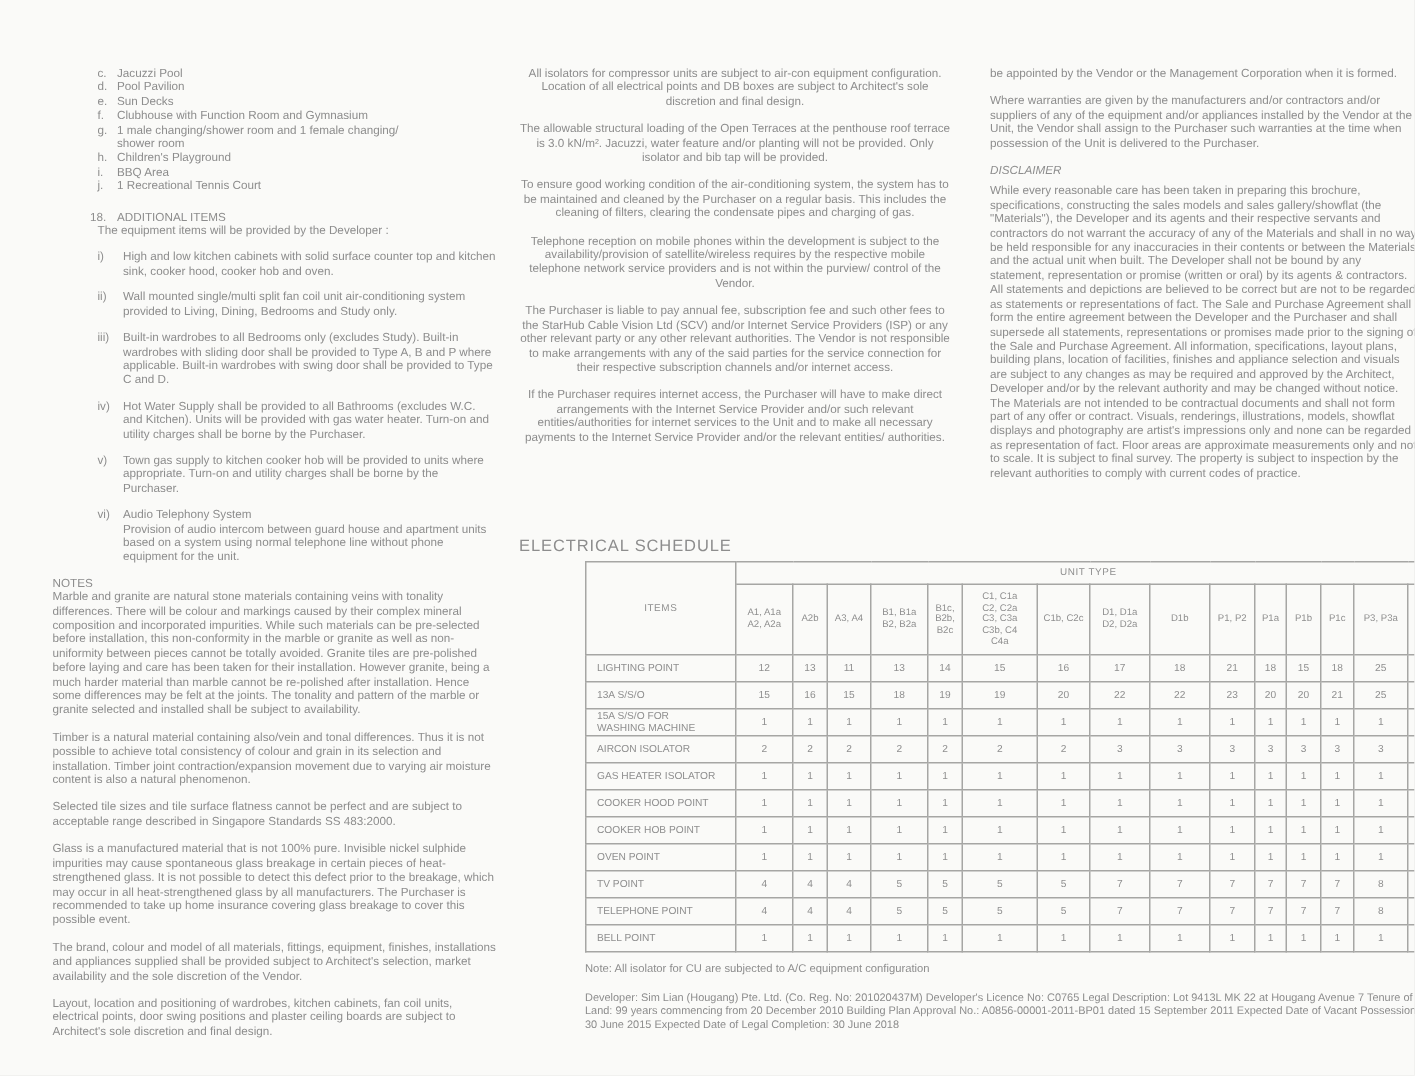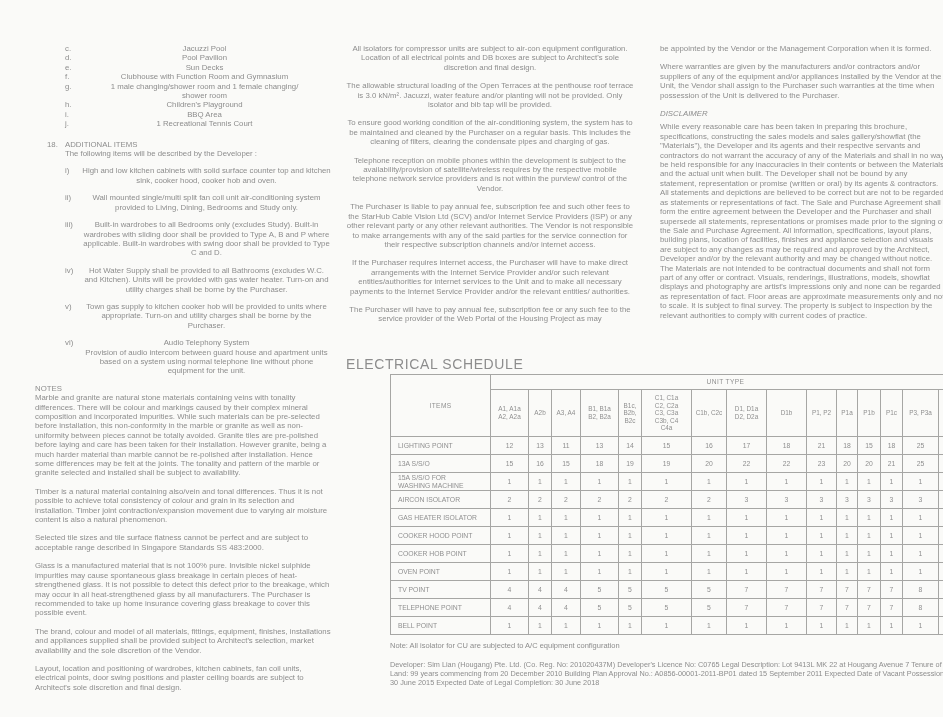--- a/index.html
+++ b/index.html
@@ -10,32 +10,32 @@
     font-size:7.8px;line-height:9.4px;
   }
   .col{position:absolute;top:44px;}
   .col1{left:35px;width:296px;}
   .col2{left:346px;width:288px;text-align:center;}
   .col3{left:660px;width:285px;}
   p{margin:0 0 9px 0;}
   .amenities{margin-left:30px;}
   .li{display:flex;}
   .li .marker{flex:none;width:13px;}
-  .li .txt{flex:1;white-space:pre-line;text-align:center;}
+  .li .txt{flex:1;white-space:pre-line;}
   .sec18{margin-top:11px;}
   .sec18-head{display:flex;}
-  .sec18-num{flex:none;width:18px;margin-left:12px;}
+  .sec18-num{flex:none;width:18px;margin-left:25px;}
   .sec18-body{margin-left:30px;}
   .sec18-body .intro{margin-bottom:8px;}
   .sec18-body .li{margin-bottom:8px;}
   .sec18-body .li .marker{width:17px;}
   .notes{margin-top:5px;}
   .heading{text-transform:uppercase;}
   .sched-title{
-    position:absolute;left:346px;top:360px;font-size:14px;
+    position:absolute;left:346px;top:360px;font-size:11px;
     letter-spacing:0.6px;color:#8d8d8d;
   }
   .schedule-block{position:absolute;left:348px;top:374px;width:570px;padding-left:42px;}
   table.sched{
     border-collapse:collapse;table-layout:fixed;width:570px;
     color:#8f8f8f;
   }
   table.sched th, table.sched td{
     border:1px solid #a6a6a4;font-weight:normal;
     text-align:center;vertical-align:middle;
@@ -102,21 +102,21 @@
           <span class="txt">1 Recreational Tennis Court</span>
         </div>
       </div>
 
     <div class="sec18">
       <div class="sec18-head">
         <span class="sec18-num">18.</span>
         <span class="heading">ADDITIONAL ITEMS</span>
       </div>
       <div class="sec18-body">
-        <div class="intro">The following items will be described by the Developer :</div>
+        <div class="intro">The equipment items will be provided by the Developer :</div>
         <div>
 
             <div class="li">
               <span class="marker">i)</span>
               <span class="txt">High and low kitchen cabinets with solid surface counter top and kitchen sink, cooker hood, cooker hob and oven.</span>
             </div>
 
             <div class="li">
               <span class="marker">ii)</span>
               <span class="txt">Wall mounted single/multi split fan coil unit air-conditioning system provided to Living, Dining, Bedrooms and Study only.</span>
@@ -173,21 +173,20 @@
         <p>The allowable structural loading of the Open Terraces at the penthouse roof terrace is 3.0 kN/m². Jacuzzi, water feature and/or planting will not be provided. Only isolator and bib tap will be provided.</p>
 
         <p>To ensure good working condition of the air-conditioning system, the system has to be maintained and cleaned by the Purchaser on a regular basis. This includes the cleaning of filters, clearing the condensate pipes and charging of gas.</p>
 
         <p>Telephone reception on mobile phones within the development is subject to the availability/provision of satellite/wireless requires by the respective mobile telephone network service providers and is not within the purview/ control of the Vendor.</p>
 
         <p>The Purchaser is liable to pay annual fee, subscription fee and such other fees to the StarHub Cable Vision Ltd (SCV) and/or Internet Service Providers (ISP) or any other relevant party or any other relevant authorities. The Vendor is not responsible to make arrangements with any of the said parties for the service connection for their respective subscription channels and/or internet access.</p>
 
         <p>If the Purchaser requires internet access, the Purchaser will have to make direct arrangements with the Internet Service Provider and/or such relevant entities/authorities for internet services to the Unit and to make all necessary payments to the Internet Service Provider and/or the relevant entities/ authorities.</p>
 
-        <p>The Purchaser will have to pay annual fee, subscription fee or any such fee to the service provider of the Web Portal of the Housing Project as may</p>
       </div>
   </div>
 
   <div class="col col3">
     <div>
 
         <p>be appointed by the Vendor or the Management Corporation when it is formed.</p>
 
         <p>Where warranties are given by the manufacturers and/or contractors and/or suppliers of any of the equipment and/or appliances installed by the Vendor at the Unit, the Vendor shall assign to the Purchaser such warranties at the time when possession of the Unit is delivered to the Purchaser.</p>
       </div>

